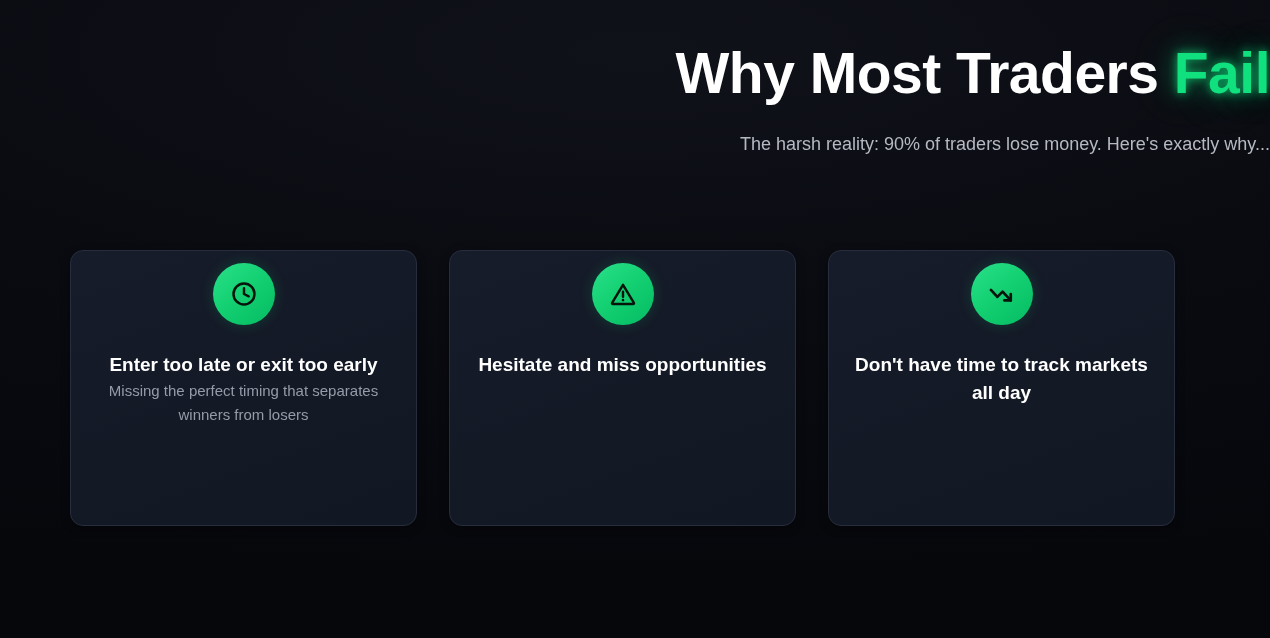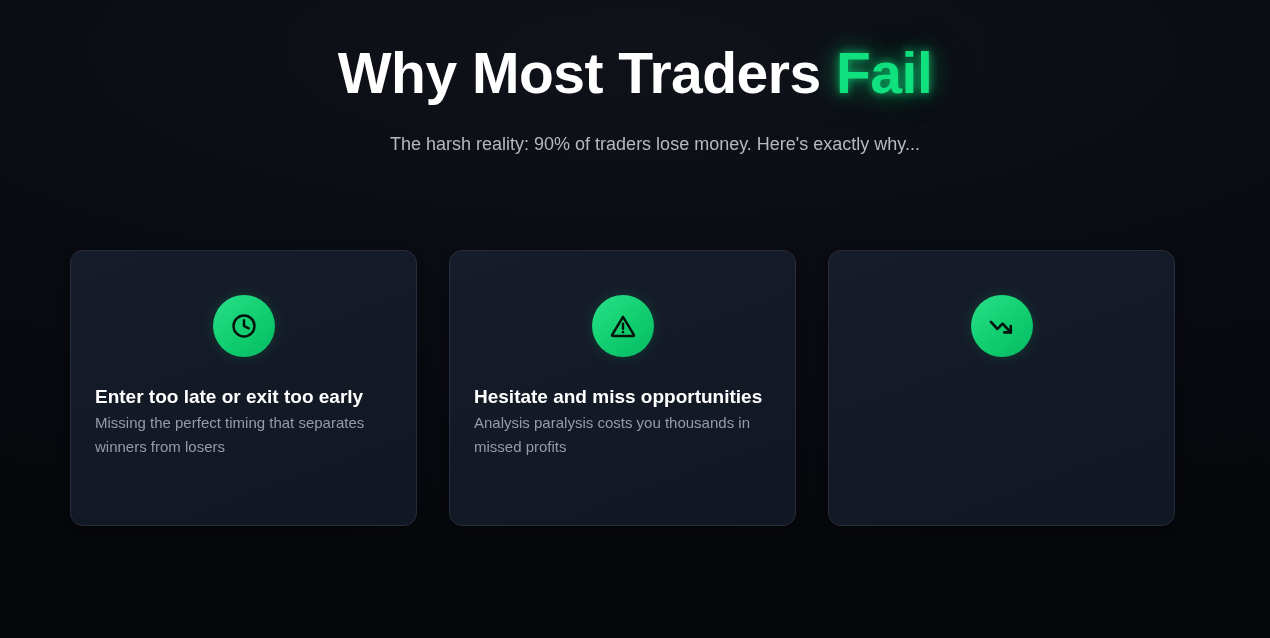--- a/index.html
+++ b/index.html
@@ -23,21 +23,21 @@
     position:relative;
     width:1270px;
     height:638px;
   }
 
   
   .header {
     position:absolute;
     top:0; left:0;
     width:1270px;
-    text-align:center;
+    text-align:right;
   }
 
   .headline {
     margin-top:44px;
     font-size:57px;
     font-weight:bold;
     letter-spacing:-0.5px;
     line-height:1.05;
     color:#ffffff;
     white-space:nowrap;
@@ -69,21 +69,22 @@
     display:flex;
     gap:32px;
   }
 
   .card {
     flex:1 1 0;
     height:276px;
     background:linear-gradient(160deg, #161c2a 0%, #141926 55%, #121724 100%);
     border:1px solid #272d3d;
     border-radius:13px;
-    padding:44px 24px 0 24px;
+    padding:12px 24px 0 24px;
+    text-align:center;
     box-shadow:0 2px 10px rgba(0,0,0,0.35);
   }
 
   .icon-badge {
     width:62px;
     height:62px;
     margin:0 auto;
     border-radius:50%;
     background:linear-gradient(140deg, #2ae08a 0%, #14d173 45%, #05bb62 100%);
     display:flex;
@@ -139,26 +140,26 @@
 
     <div class="card">
       <div class="icon-badge">
         <svg viewBox="0 0 24 24" fill="none" stroke="#07140c" stroke-width="2.1" stroke-linecap="round" stroke-linejoin="round">
           <path d="M12 4.2 L21.2 19.4 Q21.9 20.6 20.5 20.6 L3.5 20.6 Q2.1 20.6 2.8 19.4 Z"></path>
           <line x1="12" y1="10" x2="12" y2="14.3"></line>
           <line x1="12" y1="17.2" x2="12" y2="17.25"></line>
         </svg>
       </div>
       <div class="card-title">Hesitate and miss opportunities</div>
-      <div class="card-desc">Analysis paralysis costs you thousands in missed profits</div>
     </div>
 
     <div class="card">
       <div class="icon-badge">
         <svg viewBox="0 0 24 24" fill="none" stroke="#07140c" stroke-width="2.3" stroke-linecap="round" stroke-linejoin="round">
           <polyline points="2.5 8.5 8 14.5 12.5 10 19.5 17.5"></polyline>
           <polyline points="14 17.5 19.5 17.5 19.5 12"></polyline>
         </svg>
       </div>
+      <div class="card-title">Don't have time to track markets all day</div>
     </div>
 
   </div>
 </div>
 
 </body></html>

